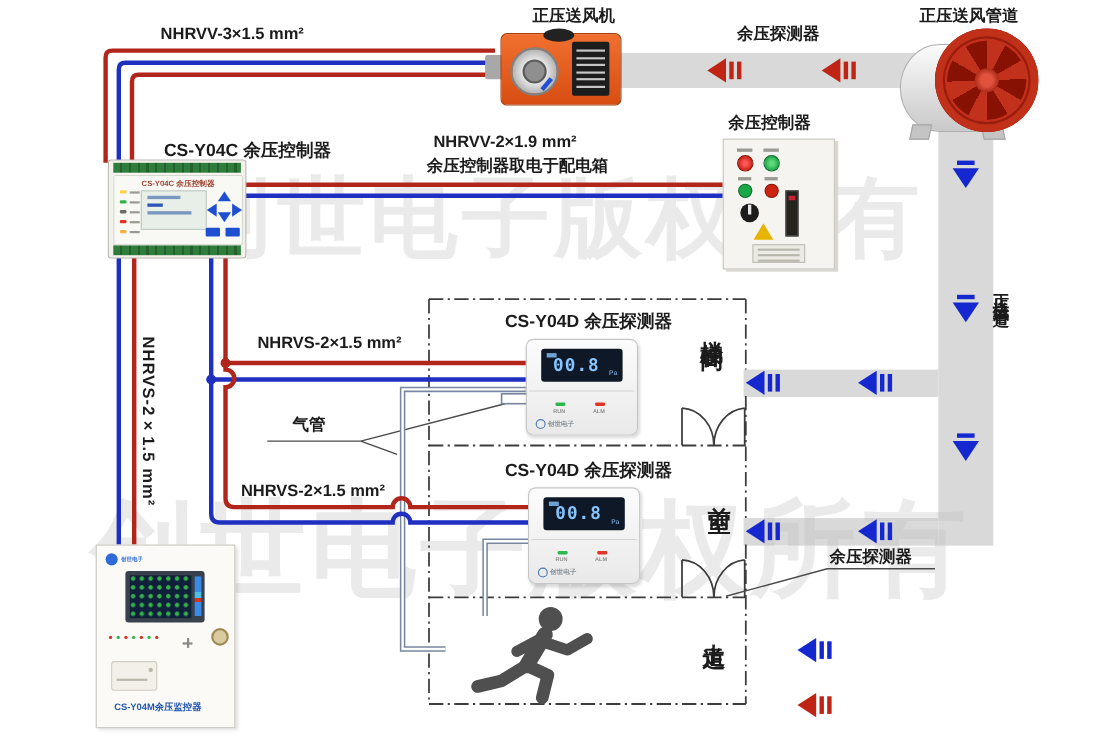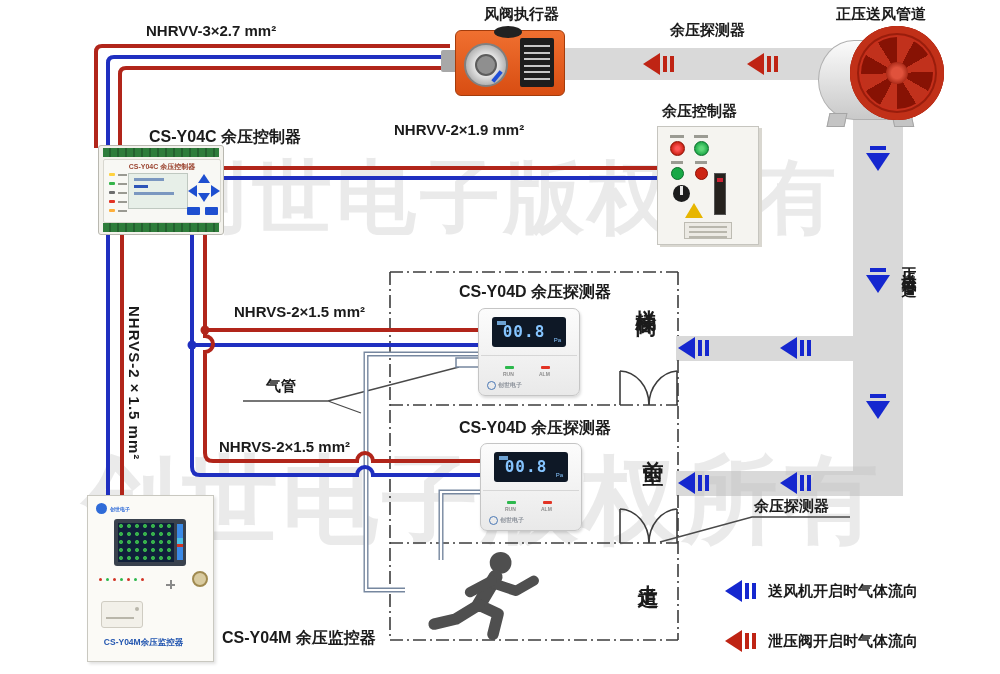--- a/index.html
+++ b/index.html
@@ -386,41 +386,39 @@
       <path d="M47 43 L62 50 L58 66" stroke-width="9"></path>
       <path d="M47 43 L29 54 L12 58" stroke-width="9"></path>
     </g>
   </svg>
 
   <div class="arrow-l ar-blue" style="left:725px;top:580px;">
       <i class="tri"></i>
       <i class="b"></i>
       <i class="b"></i>
     </div>
-  <div class="lbl" style="left:768px;top:582px;font-size:15px;">送风机开启时气体流向</div>
   <div class="arrow-l ar-red" style="left:725px;top:630px;">
       <i class="tri"></i>
       <i class="b"></i>
       <i class="b"></i>
     </div>
-  <div class="lbl" style="left:768px;top:632px;font-size:15px;">泄压阀开启时气体流向</div>
-
-  <div class="lbl" style="left:146px;top:22px;font-size:15px;">NHRVV-3×2.7 mm²</div>
-  <div class="lbl" style="left:484px;top:5px;font-size:15px;">风阀执行器</div>
+
+  <div class="lbl" style="left:146px;top:22px;font-size:15px;">NHRVV-3×1.5 mm²</div>
+  <div class="lbl" style="left:484px;top:5px;font-size:15px;">正压送风机</div>
   <div class="lbl" style="left:670px;top:21px;font-size:15px;">余压探测器</div>
   <div class="lbl" style="left:836px;top:5px;font-size:15px;">正压送风管道</div>
   <div class="lbl" style="left:662px;top:102px;font-size:15px;">余压控制器</div>
   <div class="lbl" style="left:149px;top:127px;font-size:16px;">CS-Y04C 余压控制器</div>
   <div class="lbl" style="left:394px;top:121px;font-size:15px;">NHRVV-2×1.9 mm²</div>
+  <div class="lbl" style="left:388px;top:141px;font-size:15px;">余压控制器取电于配电箱</div>
   <div class="lbl" style="left:459px;top:282px;font-size:16px;">CS-Y04D 余压探测器</div>
   <div class="lbl" style="left:459px;top:418px;font-size:16px;">CS-Y04D 余压探测器</div>
   <div class="lbl" style="left:234px;top:303px;font-size:15px;">NHRVS-2×1.5 mm²</div>
   <div class="lbl" style="left:219px;top:438px;font-size:15px;">NHRVS-2×1.5 mm²</div>
   <div class="lbl vtext" style="left:126px;top:306px;font-size:15px;letter-spacing:1px;">NHRVS-2×1.5 mm²</div>
   <div class="lbl" style="left:266px;top:377px;font-size:15px;">气管</div>
   <div class="lbl" style="left:754px;top:497px;font-size:15px;">余压探测器</div>
   <div class="lbl vtext" style="left:899px;top:256px;font-size:15px;">正压送风管道</div>
   <div class="lbl vtext" style="left:632px;top:293px;font-size:21px;">楼梯间</div>
   <div class="lbl vtext" style="left:639px;top:444px;font-size:21px;">前室</div>
   <div class="lbl vtext" style="left:634px;top:568px;font-size:21px;">走道</div>
-  <div class="lbl" style="left:222px;top:628px;font-size:16px;">CS-Y04M 余压监控器</div>
 
 </div>
 
 </body></html>

